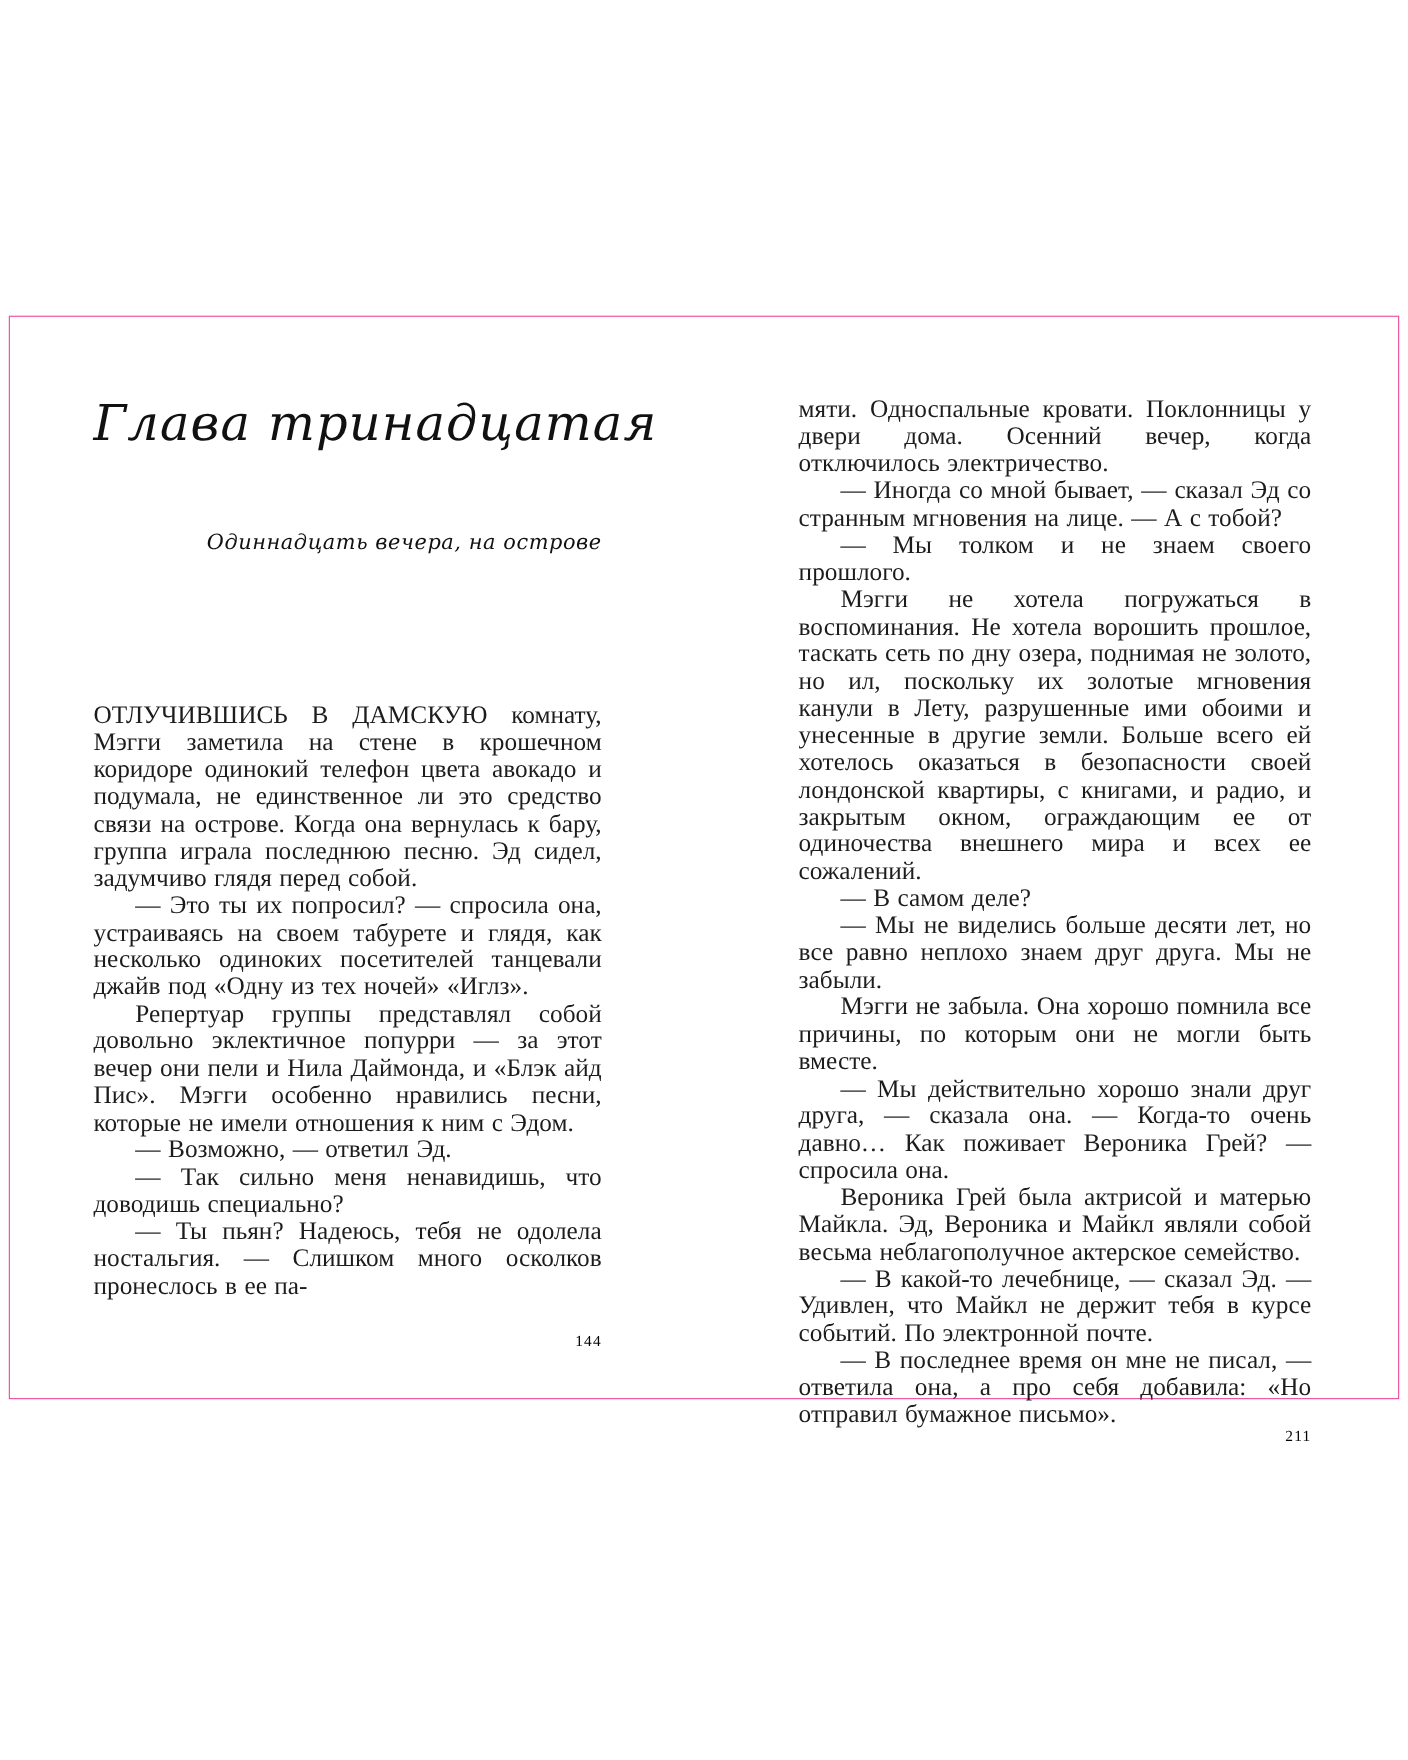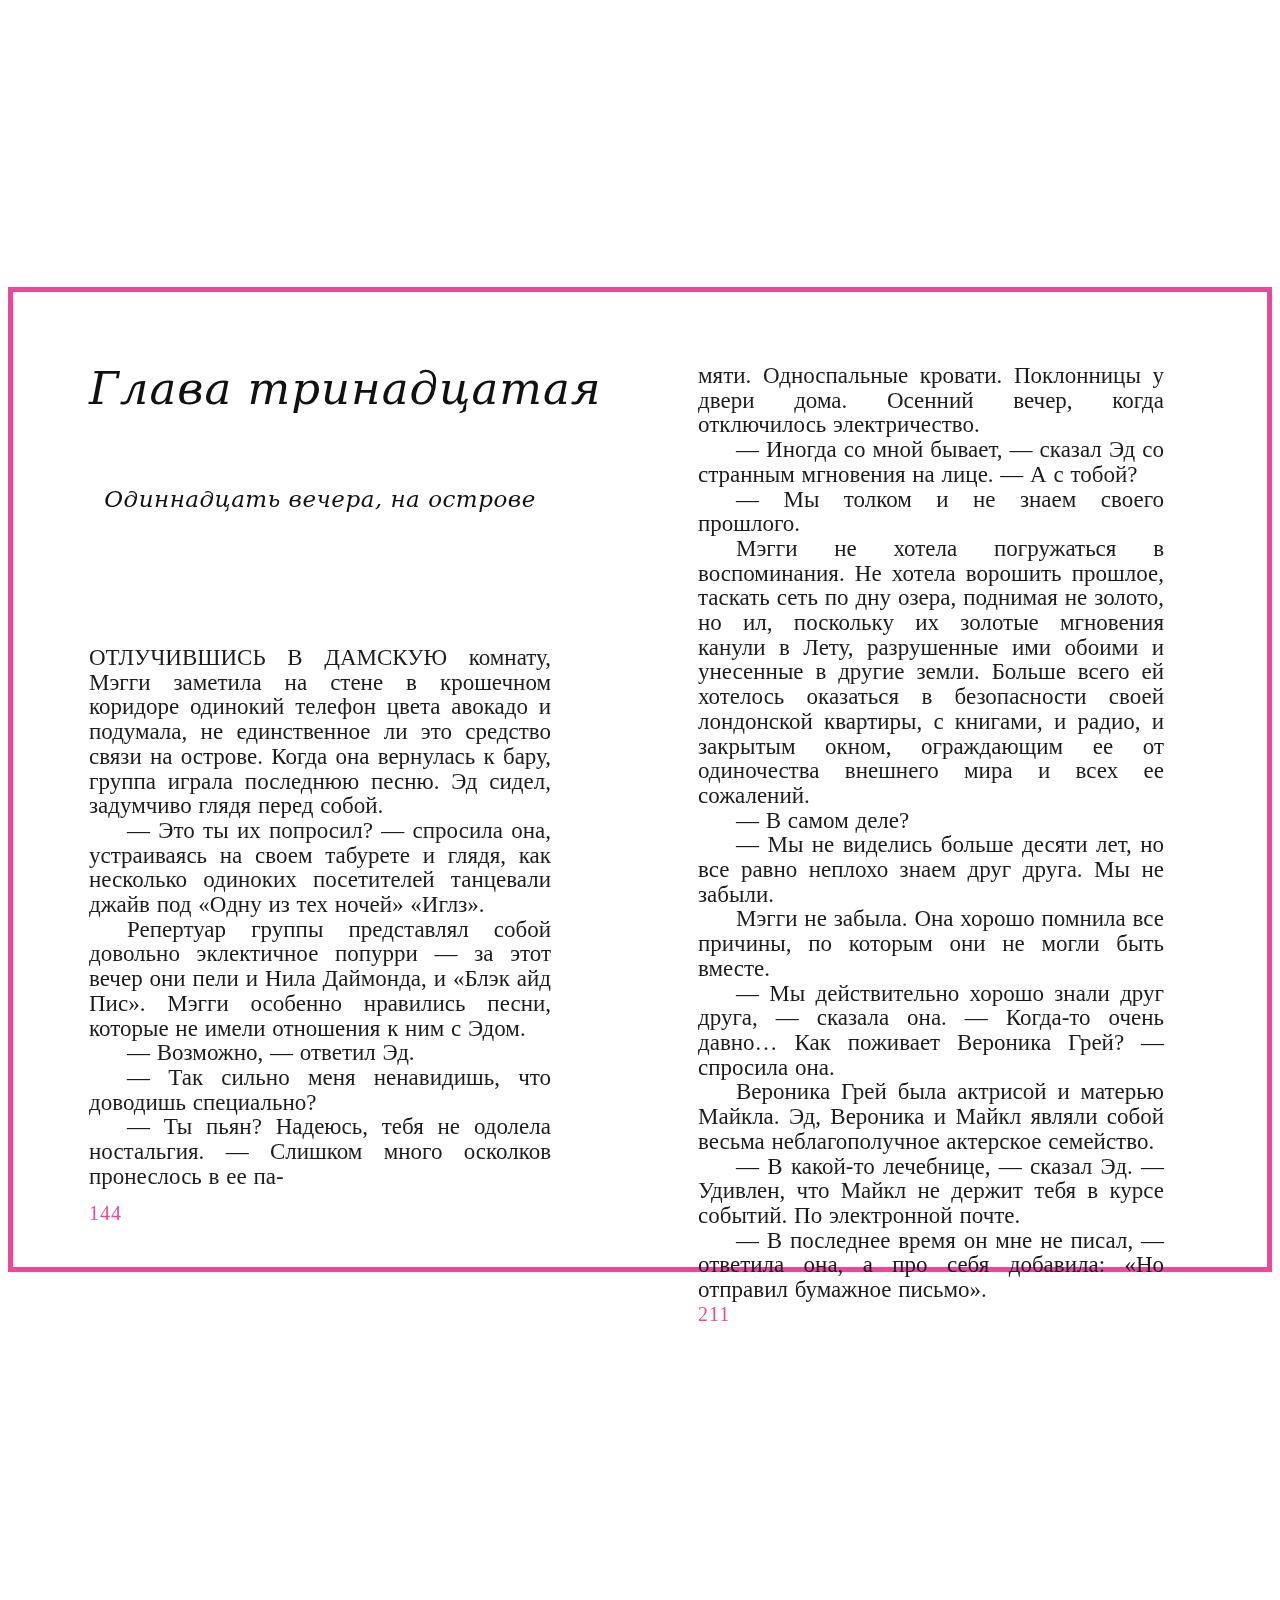--- a/index.html
+++ b/index.html
@@ -16,24 +16,24 @@
     overflow: hidden;
   }
   .spread {
     box-sizing: border-box;
     position: absolute;
     top: 287px;
     left: 8px;
     width: 1264px;
     height: 985px;
     background: #ffffff;
-    border: 5px solid #ec4899;
+    border: 1px solid #ec4899;
     display: flex;
     justify-content: space-between;
-    padding: 0 103px 42px 76px;
+    padding: 0 79px 42px 76px;
   }
   .page {
     display: flex;
     flex-direction: column;
     height: 100%;
     box-sizing: border-box;
     padding-bottom: 0;
   }
   .page-left  { width: 462px; }
   .page-right { width: 466px; }
@@ -44,46 +44,46 @@
     font-family: "DejaVu Serif", serif;
     font-style: italic;
     font-size: 45px;
     line-height: 1.2;
     letter-spacing: 1px;
     color: #111;
     white-space: nowrap;
   }
   .chapter-subtitle {
     margin-top: 70px;
-    text-align: center;
+    text-align: right;
     font-family: "DejaVu Serif", serif;
     font-style: italic;
-    font-size: 23px;
+    font-size: 19px;
     letter-spacing: 0.5px;
     color: #111;
   }
   .page-body { width: 100%; }
   .body-left  { margin-top: 134px; }
   .body-right { margin-top: 72px; }
 
   .para {
     margin: 0;
     font-size: 23px;
     line-height: 24.7px;
     text-align: justify;
     word-spacing: 1px;
   }
   .para.indent { text-indent: 38px; }
 
   .page-number {
     margin-top: auto;
-    text-align: left;
-    font-size: 20px;
+    text-align: right;
+    font-size: 14px;
     letter-spacing: 1px;
-    color: #ec4899;
+    color: #000000;
   }
 </style>
 </head>
 <body>
 
 <div class="spread">
 
   <div class="page page-left">
     <div class="chapter-title">Глава тринадцатая</div>
     <div class="chapter-subtitle">Одиннадцать вечера, на острове</div>

